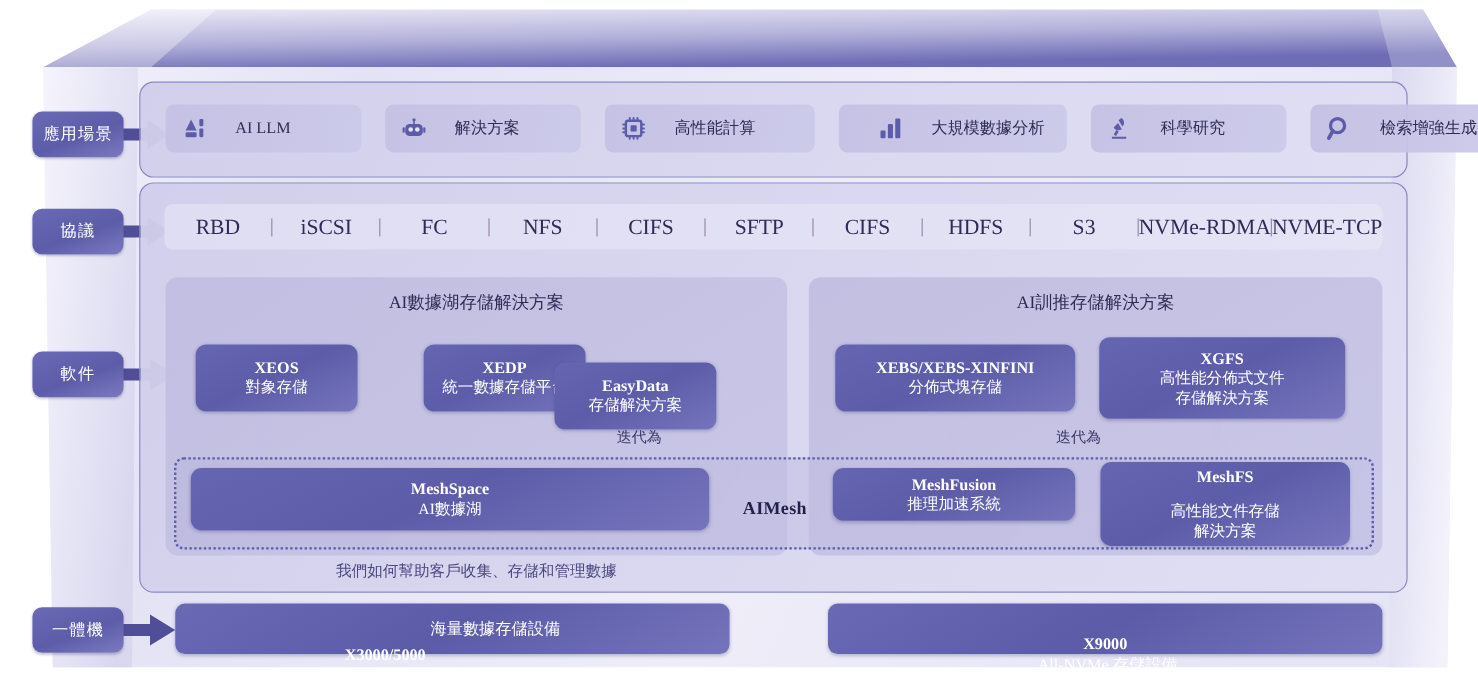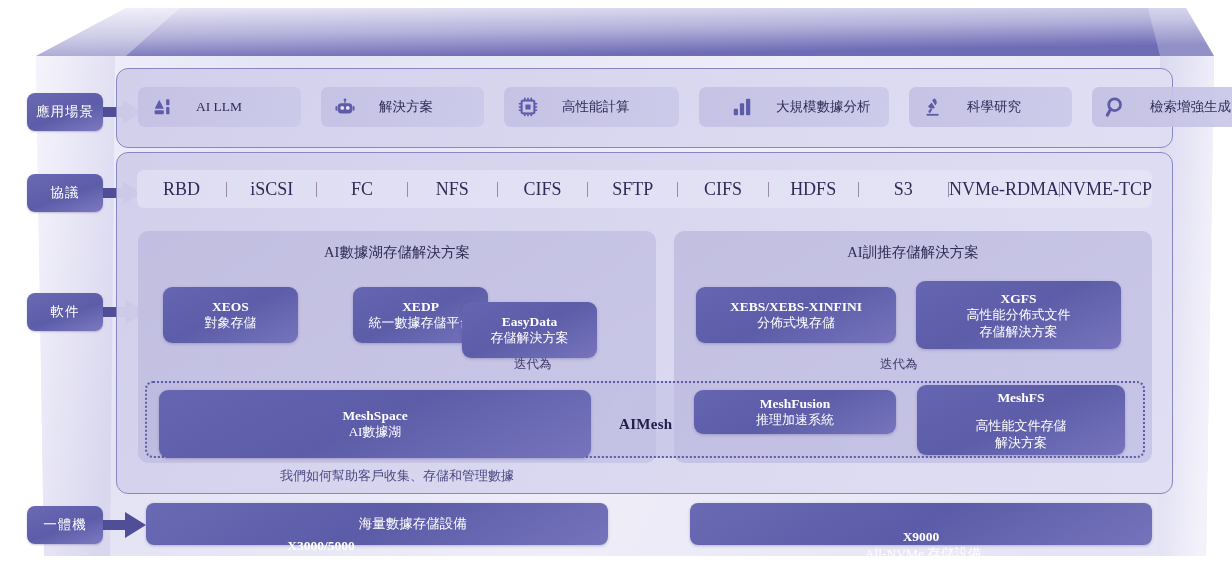--- a/index.html
+++ b/index.html
@@ -374,21 +374,21 @@
       </div>
     </div>
 
     <div class="iter-label" style="left:397px; top:203px;">迭代為</div>
     <div class="iter-label" style="left:763px; top:203px;">迭代為</div>
 
     <div class="mesh-band" style="left:28px; top:228px; width:1000px; height:77px;"></div>
 
     <div class="aimesh-label" style="left:502px; top:263px;">AIMesh</div>
 
-    <div class="sw-box" style="left:42px; top:237px; width:432px; height:68px;">
+    <div class="sw-box" style="left:42px; top:237px; width:432px; height:52px;">
       <span class="t1">MeshSpace</span>
       <span class="t2">AI數據湖</span>
     </div>
     <div class="sw-box" style="left:577px; top:237px; width:202px; height:44px;">
       <span class="t1">MeshFusion</span>
       <span class="t2">推理加速系統</span>
     </div>
     <div class="sw-box" style="left:800px; top:232px; width:208px; height:70px;">
       <span class="t1">MeshFS</span>
       <span class="t2" style="white-space:pre-line;margin-top:12px;">高性能文件存儲

